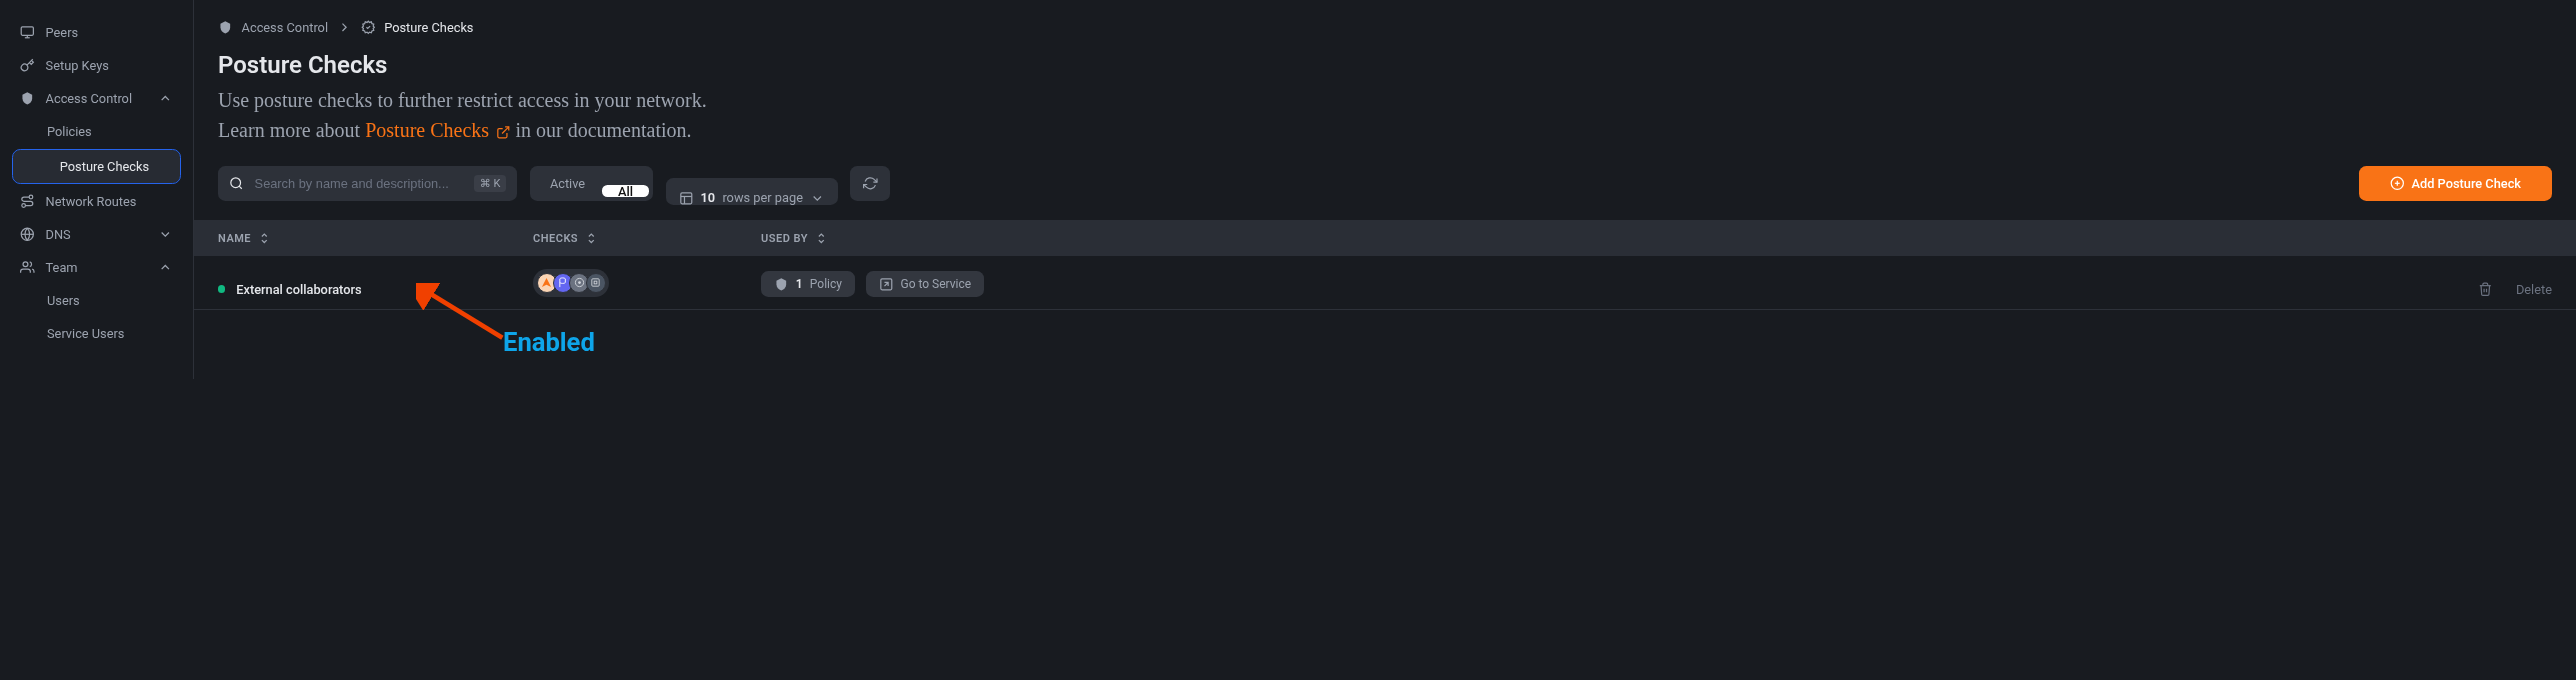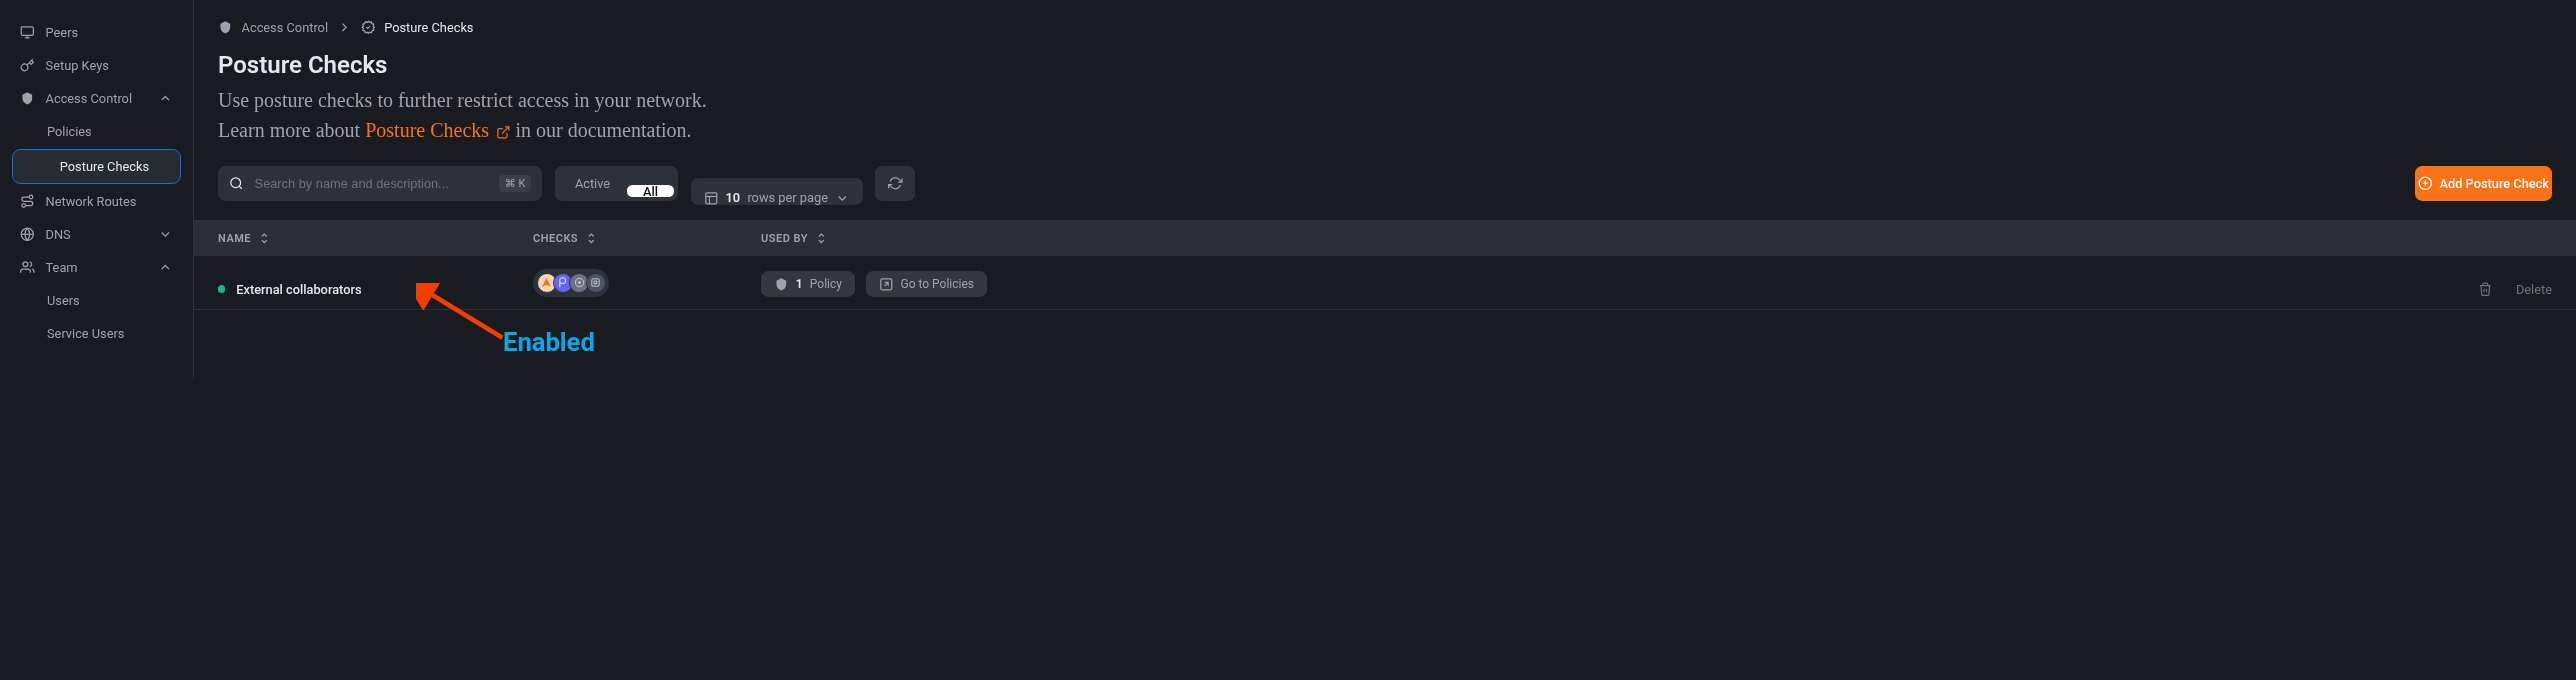--- a/index.html
+++ b/index.html
@@ -119,21 +119,21 @@
     gap: 12.8px;
     padding: 0 24px 14.6px 24px;
   }
   .search {
     display: flex;
     align-items: center;
     background: var(--bg-btn);
     border-radius: 7.3px;
     padding: 0 11px;
     height: 35px;
-    width: 324px;
+    width: 299px;
   }
   .search input {
     background: transparent;
     border: none;
     outline: none;
     color: var(--text-primary);
     flex: 1;
     margin-left: 9px;
     font-size: 12.8px;
   }
@@ -189,21 +189,21 @@
     cursor: pointer;
   }
   .spacer { flex: 1; }
   .primary-btn {
     display: flex;
     align-items: center;
     gap: 7.3px;
     background: var(--accent);
     color: #fff;
     border-radius: 7.3px;
-    padding: 0 3px;
+    padding: 0 31px;
     height: 35px;
     font-weight: 500;
     cursor: pointer;
     font-size: 12.8px;
   }
 
   
   .table-head {
     display: flex;
     background: var(--bg-table-header);
@@ -547,21 +547,21 @@
           <strong>1</strong>
           <span>Policy</span>
         </div>
         <div class="pill">
           <span class="icon">
               <svg viewBox="0 0 24 24" fill="none" stroke="currentColor" stroke-width="2" width="12" height="12">
                 <rect x="3" y="3" width="18" height="18" rx="2"></rect>
                 <path d="M9 15l6-6M9 9h6v6"></path>
               </svg>
             </span>
-          <span>Go to Policies</span>
+          <span>Go to Service</span>
         </div>
       </div>
       <div class="row-actions">
         <span class="icon">
             <svg viewBox="0 0 24 24" fill="none" stroke="currentColor" stroke-width="2" width="13.7" height="13.7">
               <polyline points="3 6 5 6 21 6"></polyline>
               <path d="M19 6l-1 14a2 2 0 0 1-2 2H8a2 2 0 0 1-2-2L5 6"></path>
               <path d="M10 11v6M14 11v6"></path>
               <path d="M8 6V4a2 2 0 0 1 2-2h4a2 2 0 0 1 2 2v2"></path>
             </svg>

